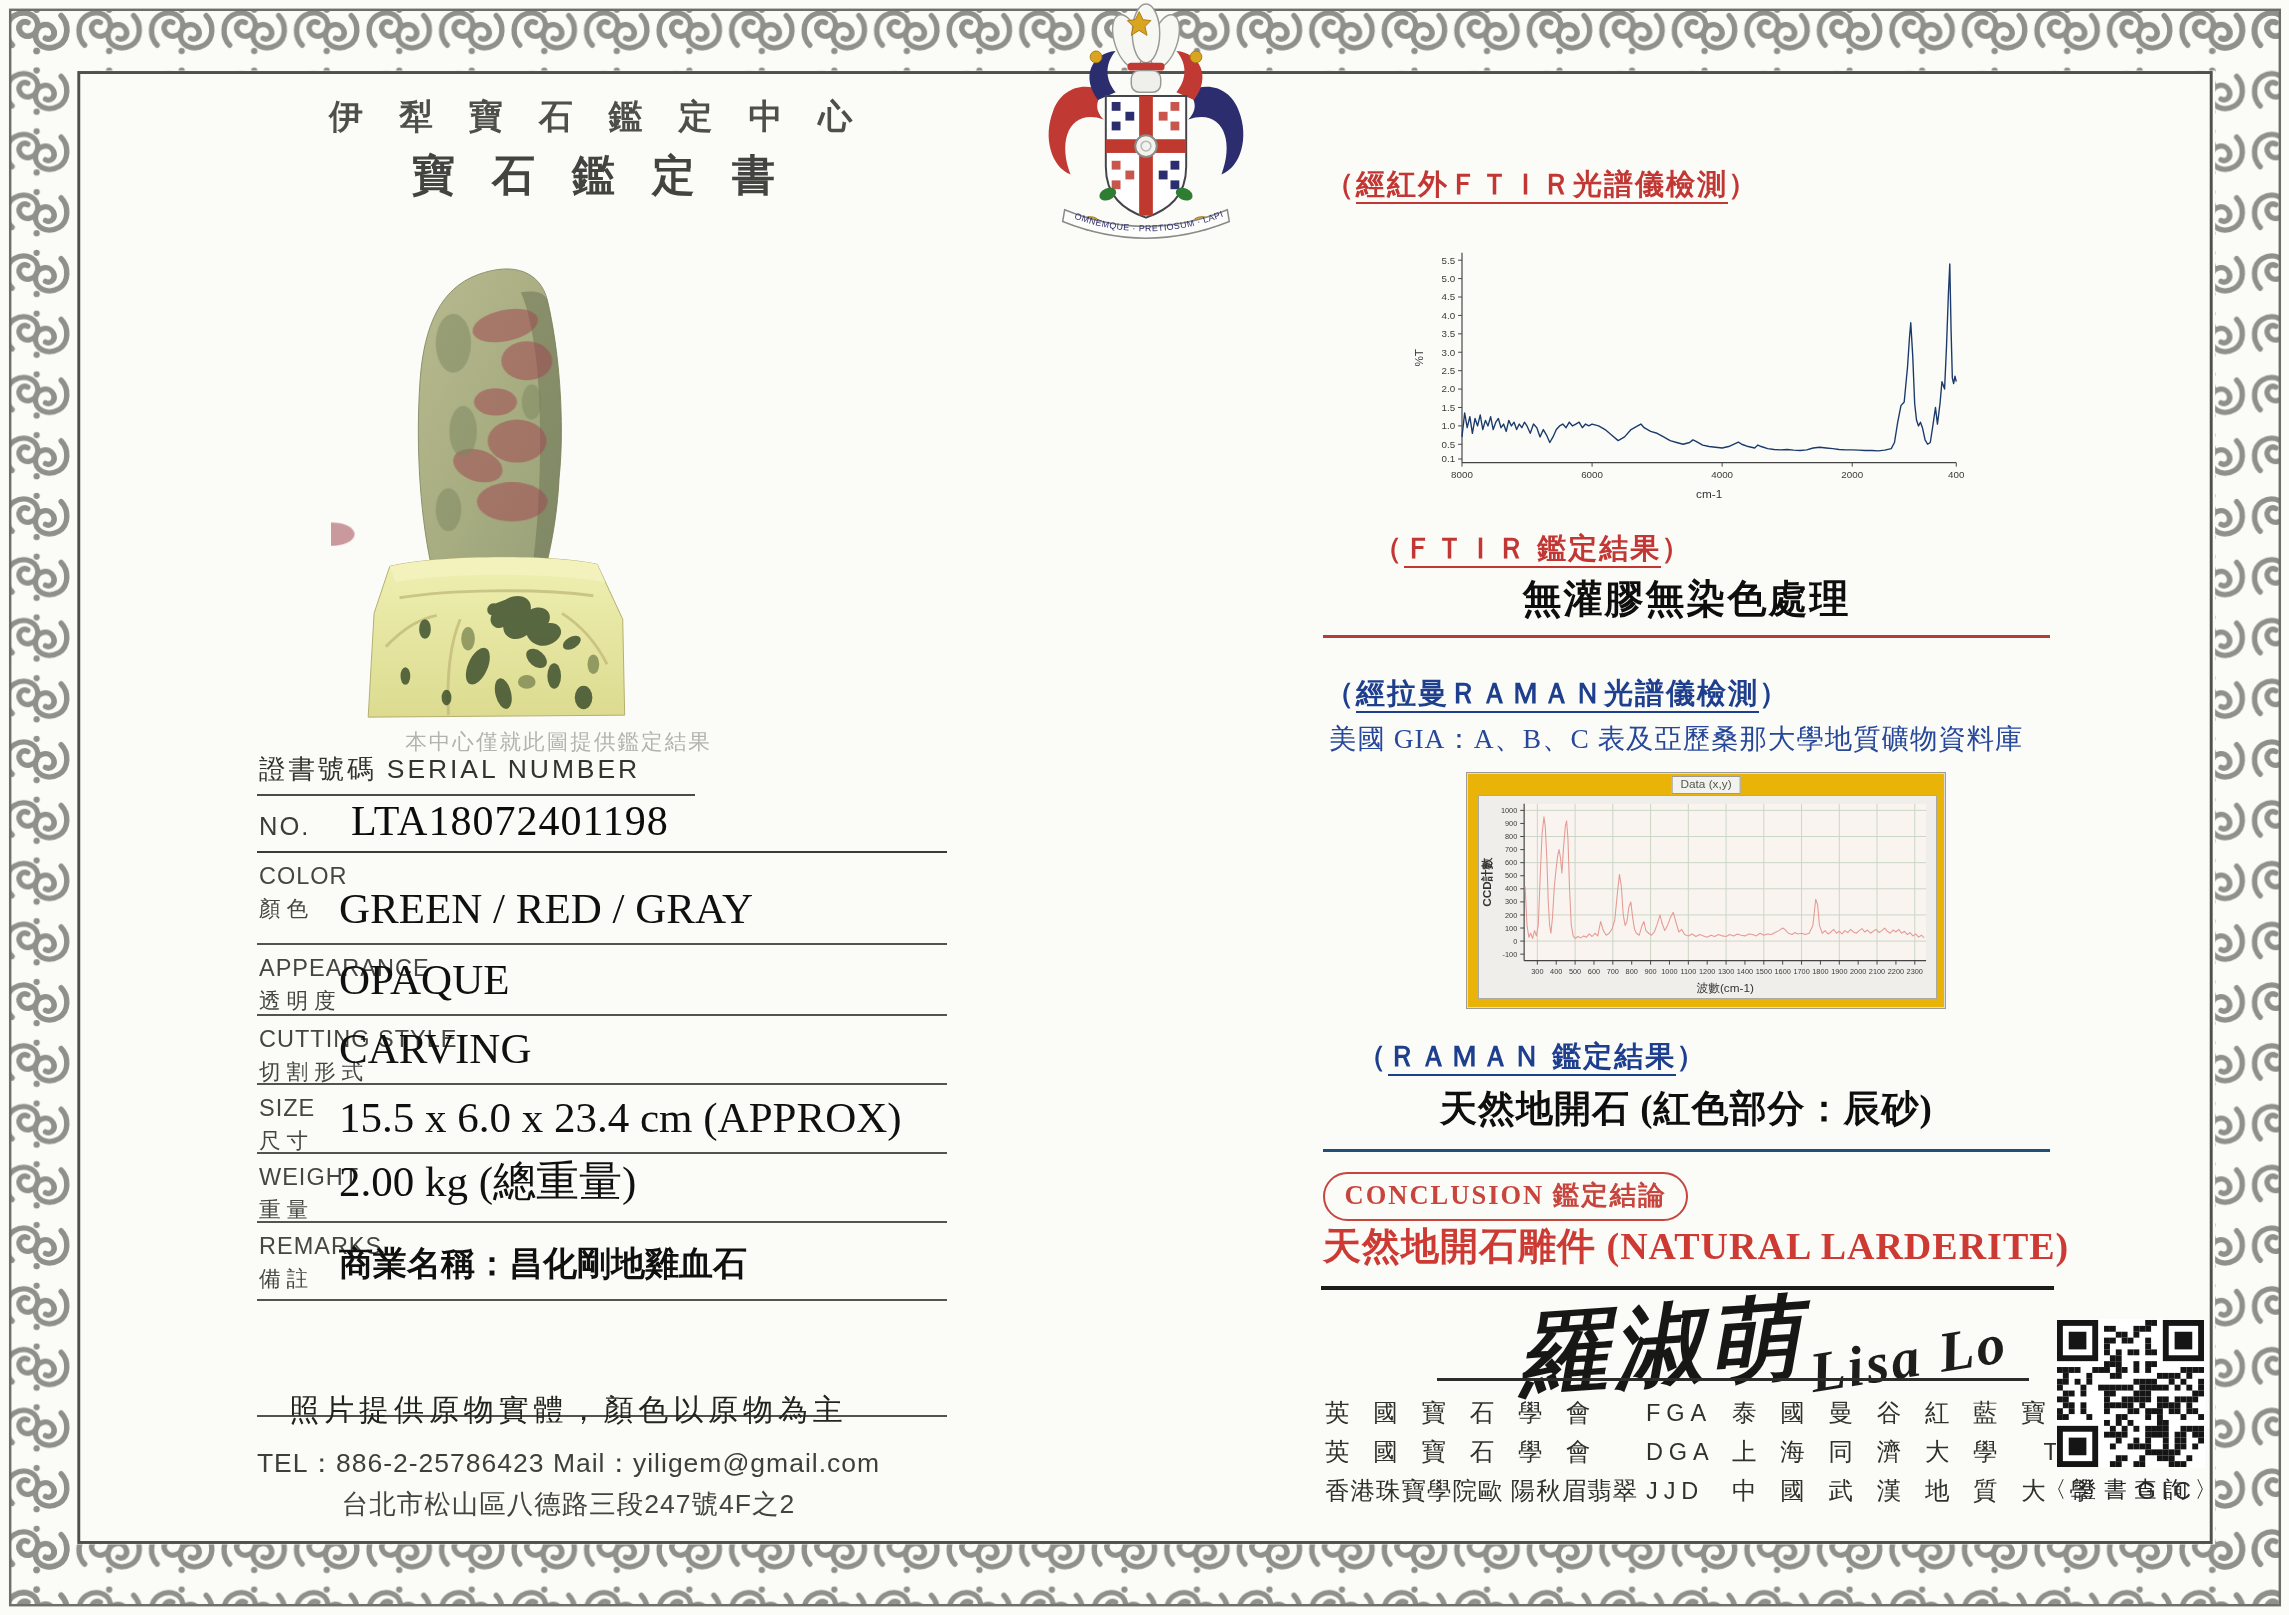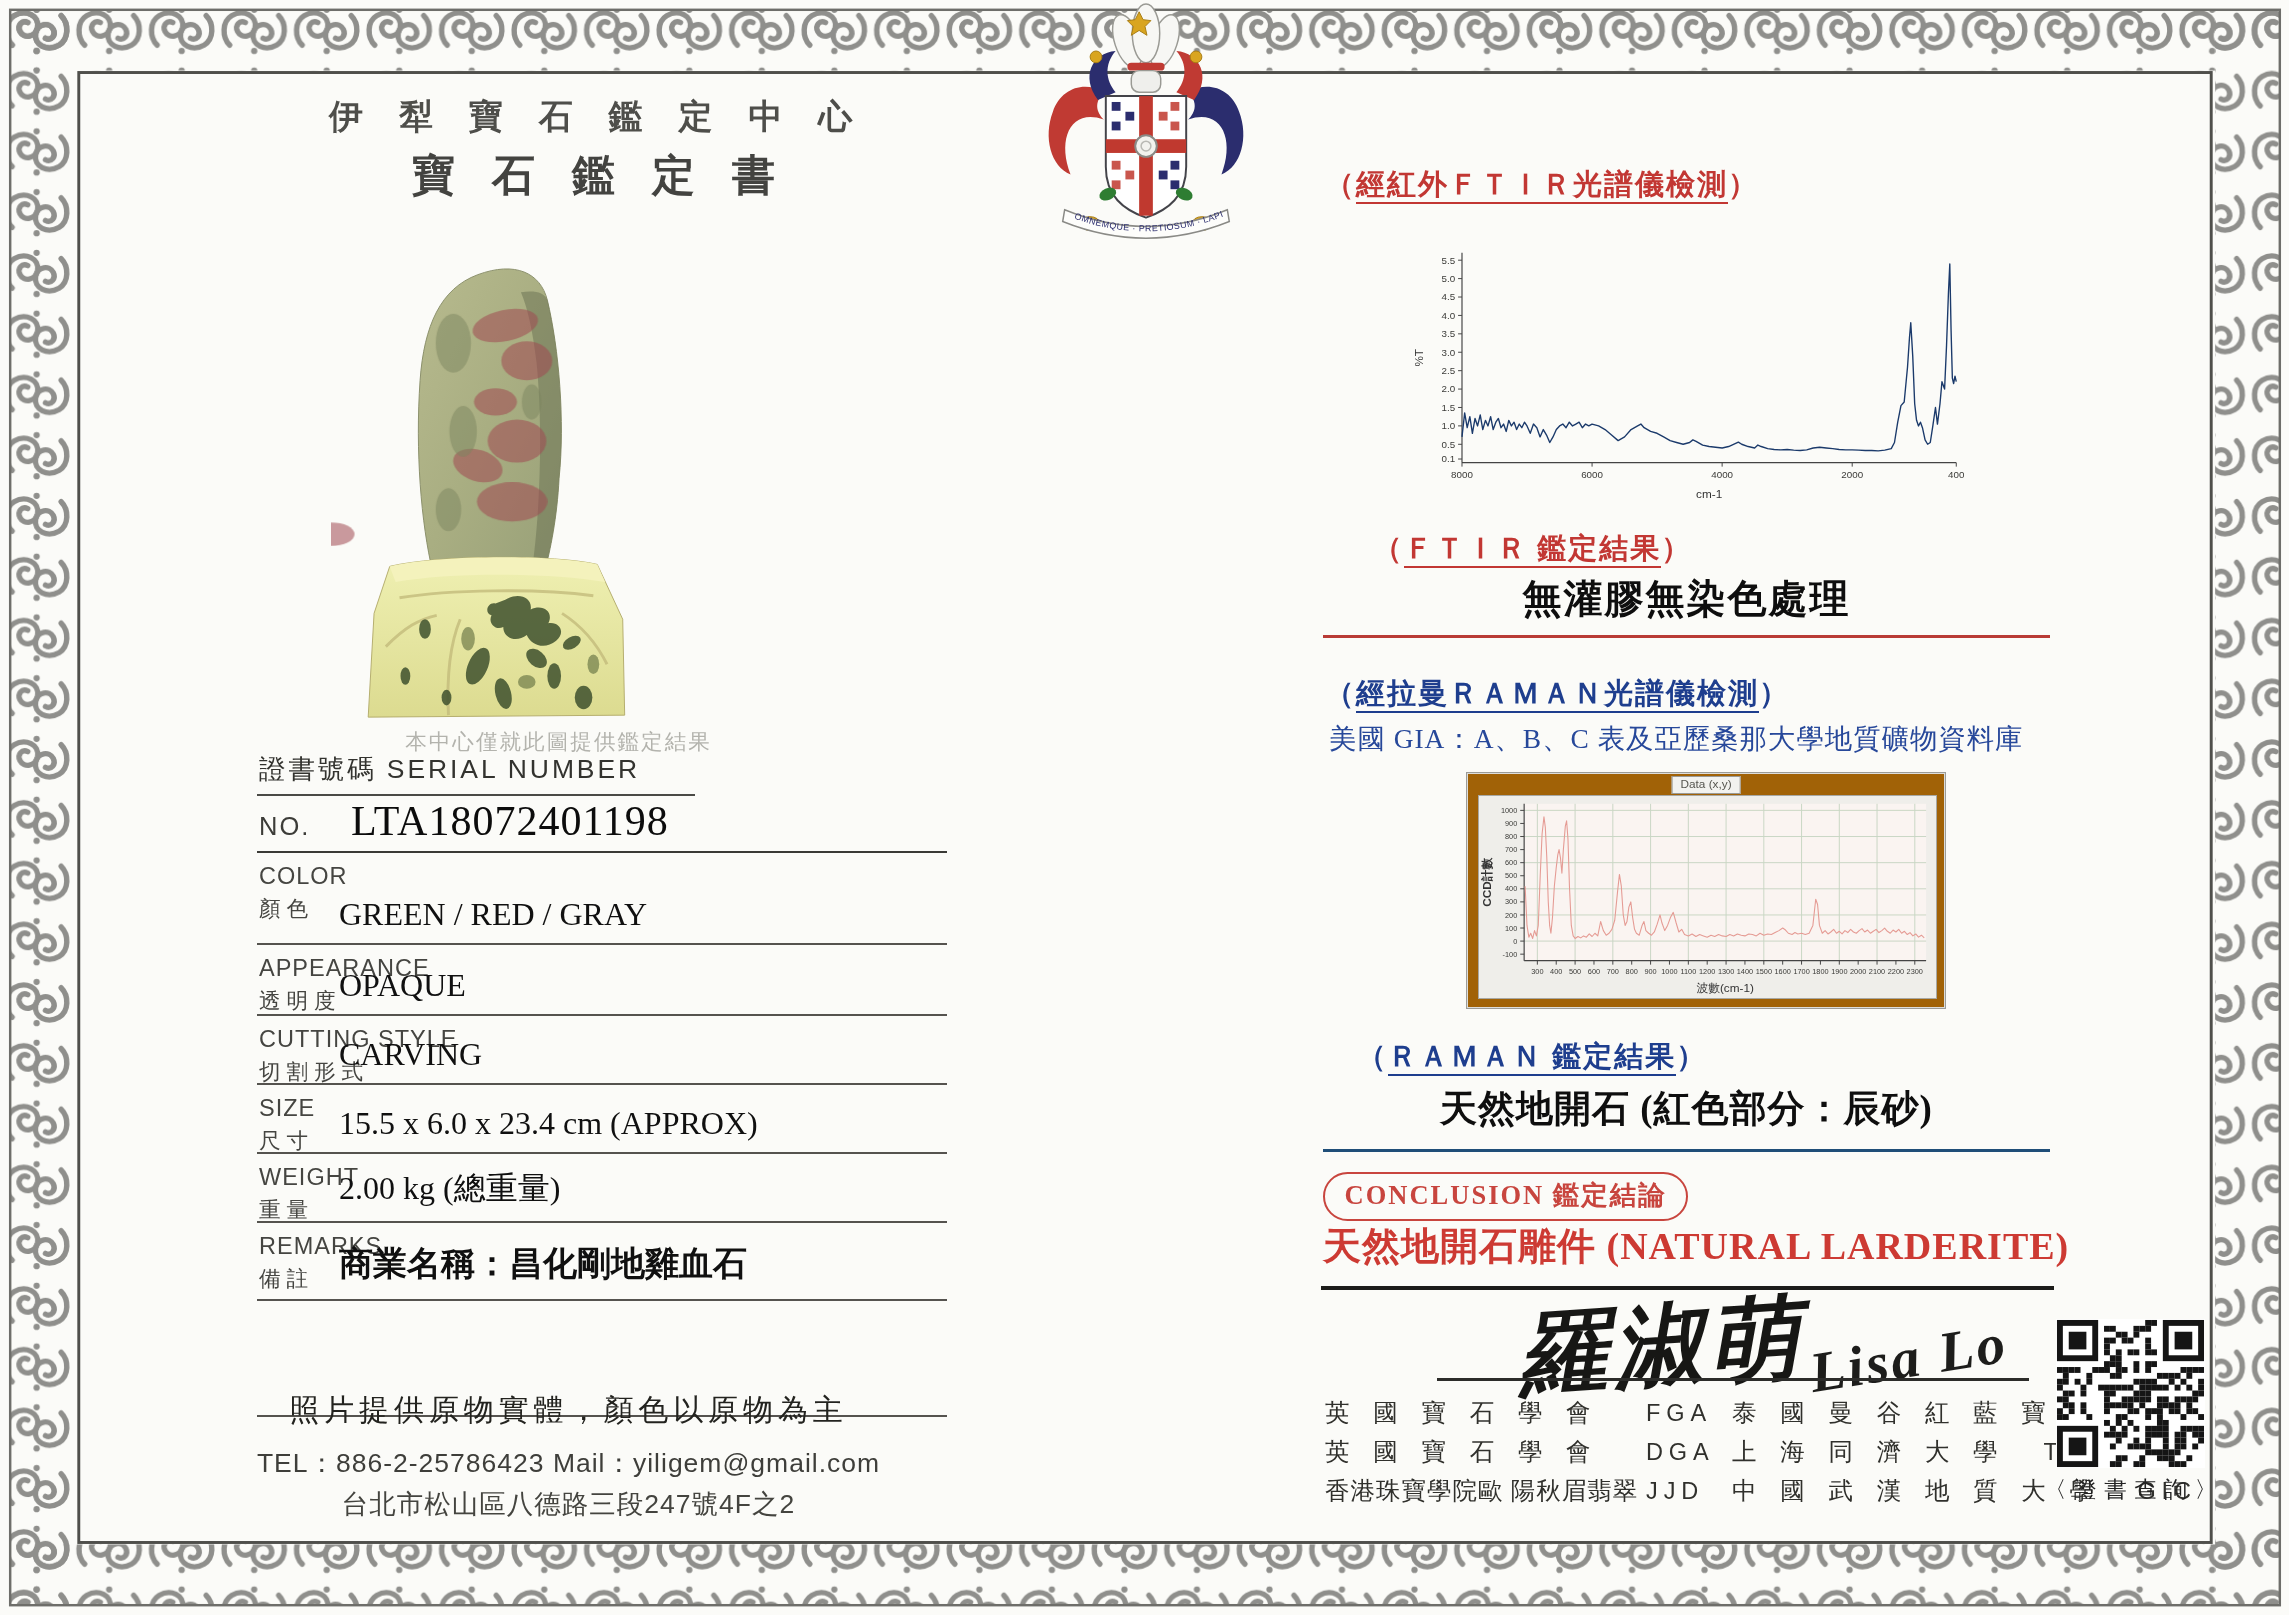--- a/index.html
+++ b/index.html
@@ -13,21 +13,21 @@
           color:#434340;letter-spacing:37px;padding-left:29px;box-sizing:border-box;}
   .caption{left:245px;top:727px;width:627px;text-align:center;font-size:21.6px;color:#b3b3ad;letter-spacing:2px;}
   
   .serial-h{left:257px;top:751px;font-family:"Liberation Sans",sans-serif;font-size:26.5px;color:#33332f;
             letter-spacing:2.9px;padding:0 55px 6.9px 2px;border-bottom:2.5px solid #4a4a46;}
   .rows{left:257px;top:794px;width:690px;}
   .row{position:relative;border-bottom:2px solid #55534f;}
   .row .lab{position:absolute;left:2px;top:9.8px;font-family:"Liberation Sans",sans-serif;color:#454541;}
   .row .lab .en{font-size:23.5px;letter-spacing:1px;}
   .row .lab .zh{font-size:21.6px;letter-spacing:5.9px;margin-top:3.9px;}
-  .row .val{position:absolute;left:82px;bottom:9.8px;font-size:32px;color:#101010;white-space:nowrap;}
+  .row .val{position:absolute;left:82px;bottom:9.8px;font-size:43px;color:#101010;white-space:nowrap;}
   .row-no{height:57px;border-bottom-width:2.5px;border-bottom-color:#3a3a36;}
   .row-no .no-label{position:absolute;left:2px;bottom:9.8px;font-family:"Liberation Sans",sans-serif;
                     font-size:25.5px;color:#3c3c38;letter-spacing:2px;}
   .row-no .no-value{position:absolute;left:94px;bottom:5.9px;font-size:42px;color:#0c0c0c;letter-spacing:1px;}
   .r-color{height:90px;}.r-app{height:69px;}.r-cut{height:67px;}.r-size{height:67px;}
   .r-wt{height:67px;}.r-rem{height:76px;}
   .r-rem .val{font-weight:700;font-size:34px;bottom:11.8px;}
   .row-empty{height:114px;}
   .foot-note{left:245px;top:1390px;width:647px;text-align:center;font-size:30px;color:#23231f;letter-spacing:4.9px;}
   .contact{left:245px;top:1445px;width:647px;text-align:center;font-family:"Liberation Sans",sans-serif;
@@ -53,21 +53,21 @@
           transform:rotate(-9deg);letter-spacing:2.9px;}
   .sig-line{left:1437px;top:1378px;width:592px;height:2.5px;background:#2c2c2a;}
   .creds{left:1325px;top:1396px;width:727px;font-size:24.5px;color:#30302c;}
   .cred-row{display:grid;grid-template-columns:321px 86px 1fr 94px;align-items:baseline;height:39px;}
   .cred-cn{letter-spacing:8.8px;white-space:nowrap;}
   .cred-row:nth-child(3) .cred-cn.l3{letter-spacing:1px;}
   .cred-code{font-family:"Liberation Sans",sans-serif;font-size:23.5px;letter-spacing:5.9px;}
   .cred-code.right{text-align:right;}
   .qr-cap{left:2039px;top:1474px;width:184px;text-align:center;font-size:22.5px;color:#222;letter-spacing:1px;}
   
-  .rwin{left:1466px;top:772px;width:478px;height:235px;background:#a16207;border:1px solid #9b9b97;
+  .rwin{left:1466px;top:772px;width:478px;height:235px;background:#eab308;border:1px solid #9b9b97;
         box-shadow:inset 0 0 0 1px #dddddb;}
   .rwin-title{position:absolute;left:50%;top:2.9px;transform:translateX(-50%);background:#f2f2ef;
               border:1px solid #9a9a96;font-family:"Liberation Sans",sans-serif;font-size:11.8px;
               color:#55554f;padding:0 7.8px;line-height:15.7px;}
   .rwin-inner{position:absolute;left:10.8px;top:21.6px;width:457px;height:202px;background:#efeeea;
               border:1px solid #a8a8a4;}
 </style>
 </head>
 <body>
 

